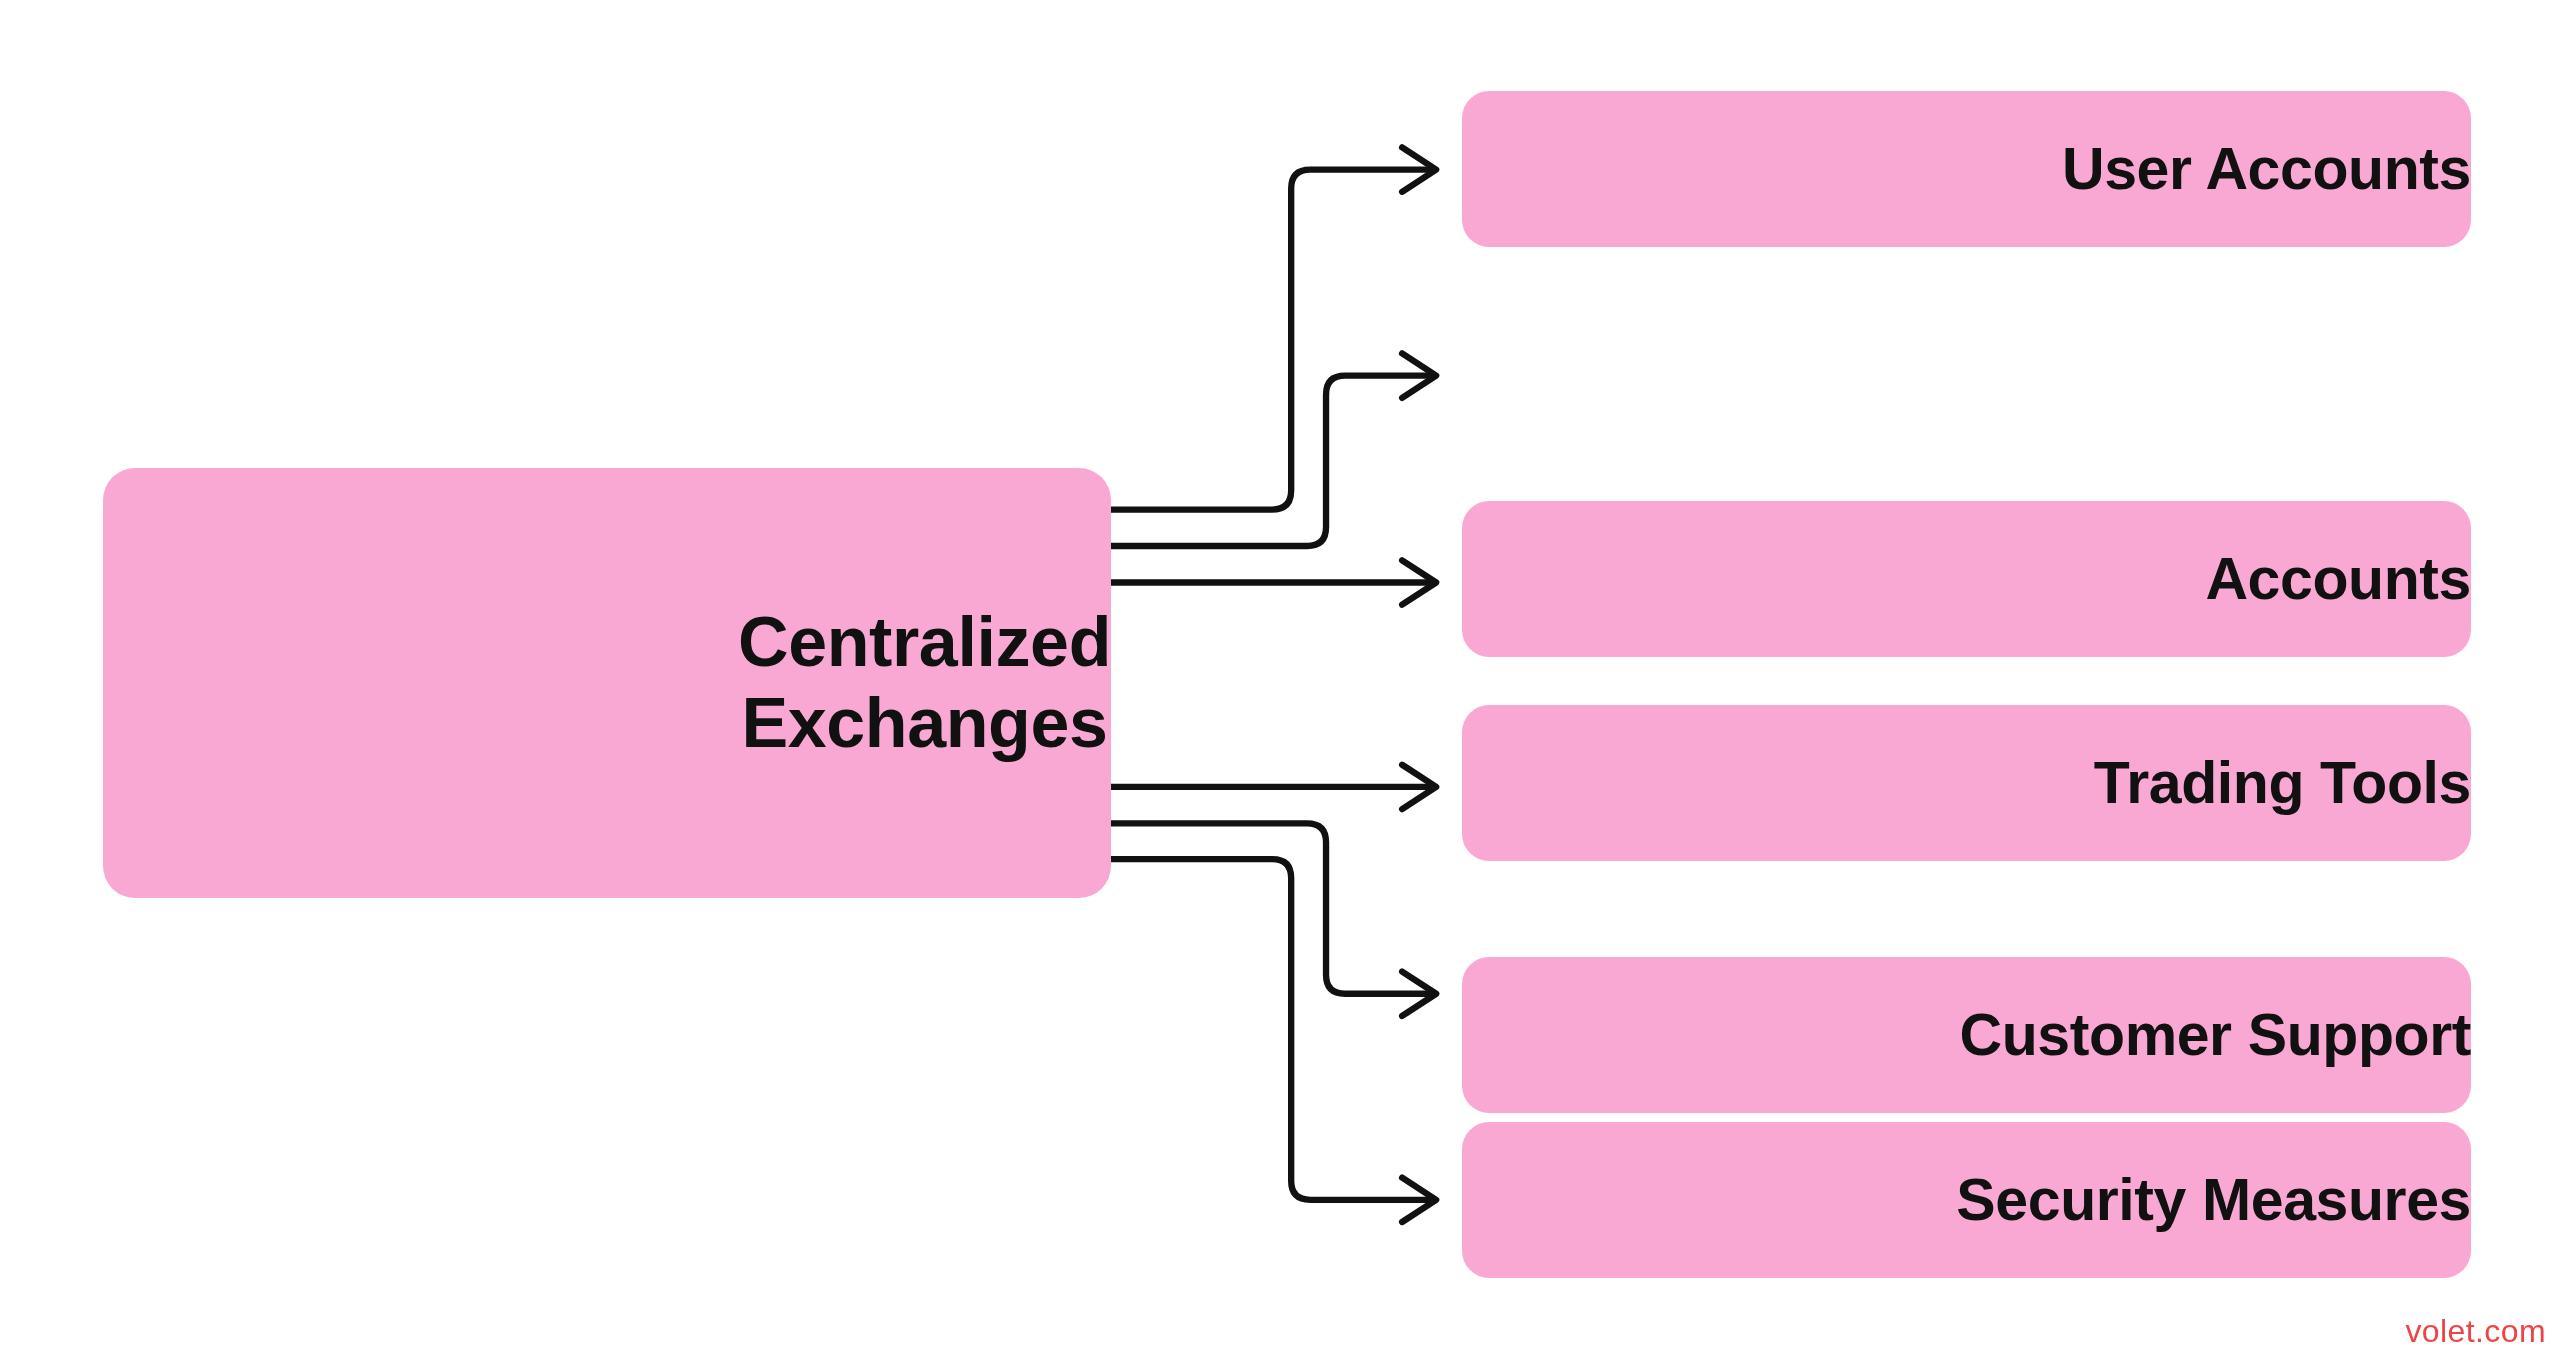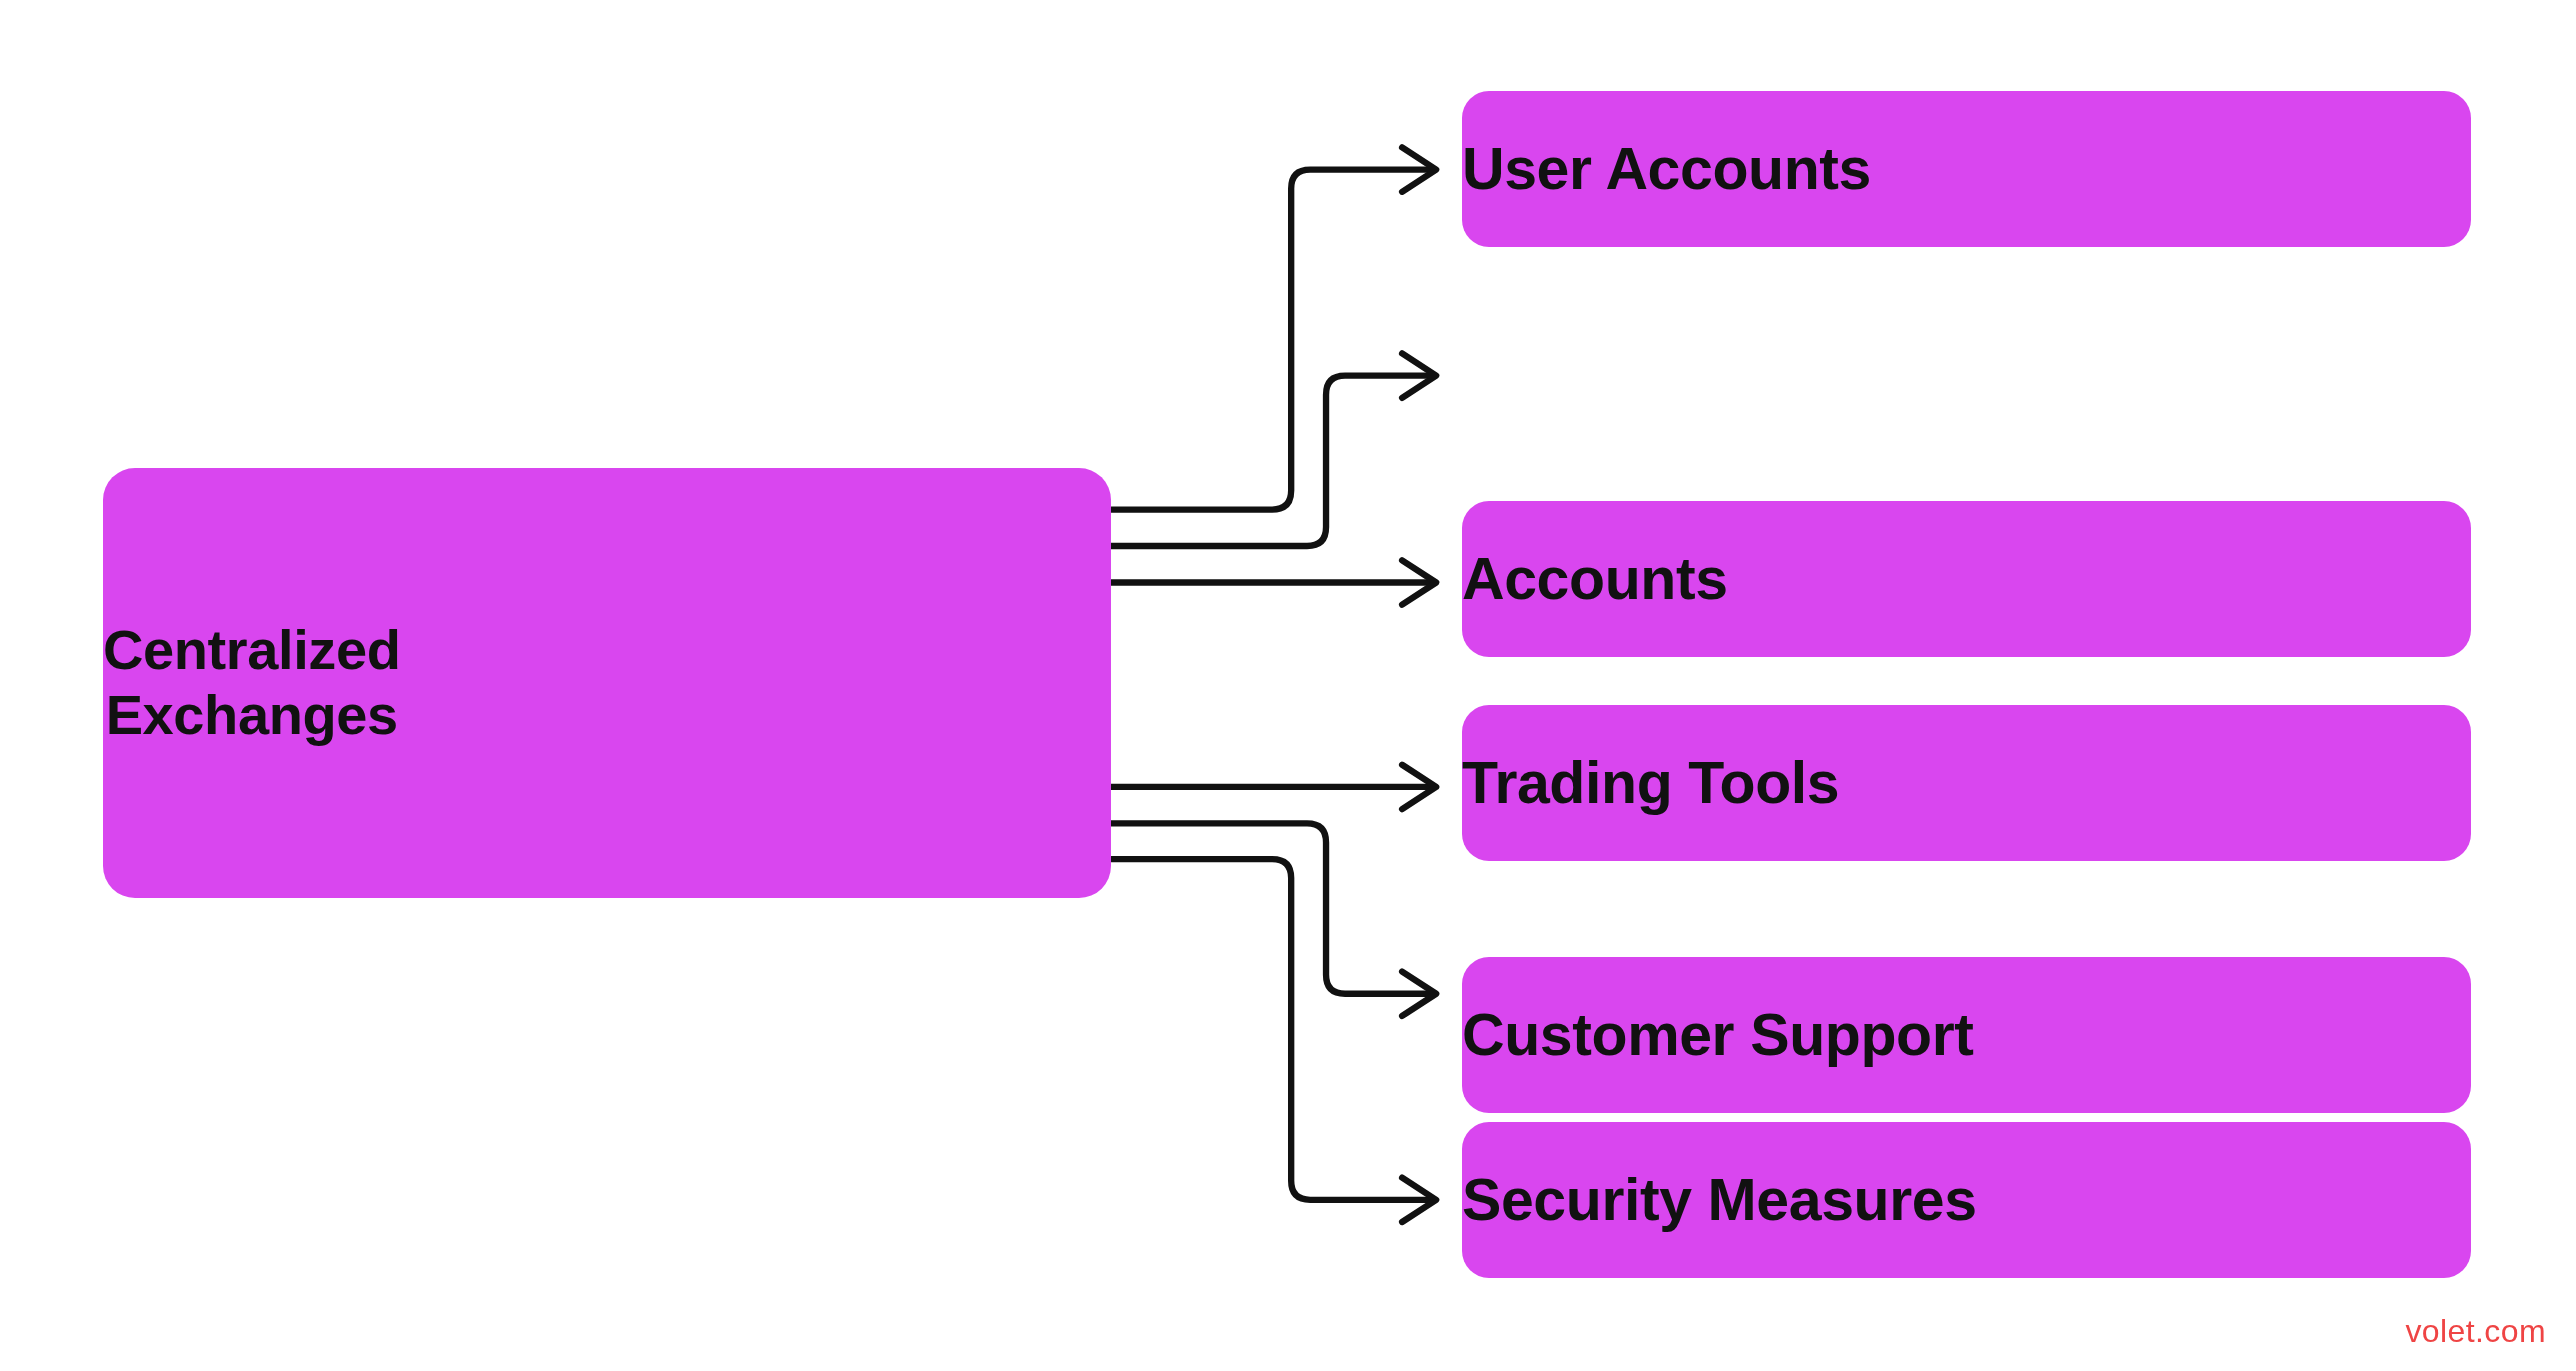--- a/index.html
+++ b/index.html
@@ -7,42 +7,42 @@
     width:2576px;height:1371px;
     background:#ffffff;
     font-family:"Liberation Sans","DejaVu Sans",sans-serif;
     overflow:hidden;
     position:relative;
   }
   #stage{position:absolute;left:0;top:0;width:2576px;height:1371px;}
 
   .node{
     position:absolute;
-    background:#d946ef;
+    background:#f9a8d4;
     border-radius:27px;
     display:flex;
     align-items:center;
-    justify-content:flex-start;
+    justify-content:flex-end;
     box-sizing:border-box;
   }
   .node-label{
     color:#111111;
     font-weight:700;
     letter-spacing:-0.4px;
     text-align:center;
     line-height:1.16;
     white-space:pre-line;
   }
 
   
   #root-node{
     left:103px; top:468px; width:1008px; height:430px;
     border-radius:32px;
   }
-  #root-node .node-label{ font-size:56px; }
+  #root-node .node-label{ font-size:70px; }
 
   
   .child-node{ left:1462px; width:1009px; height:156px; }
   .child-node .node-label{ font-size:59px; }
 
   #child-0{ top:91px; }
   #child-1{ top:296px; }
   #child-2{ top:501px; }
   #child-3{ top:705px; }
   #child-4{ top:957px; }

